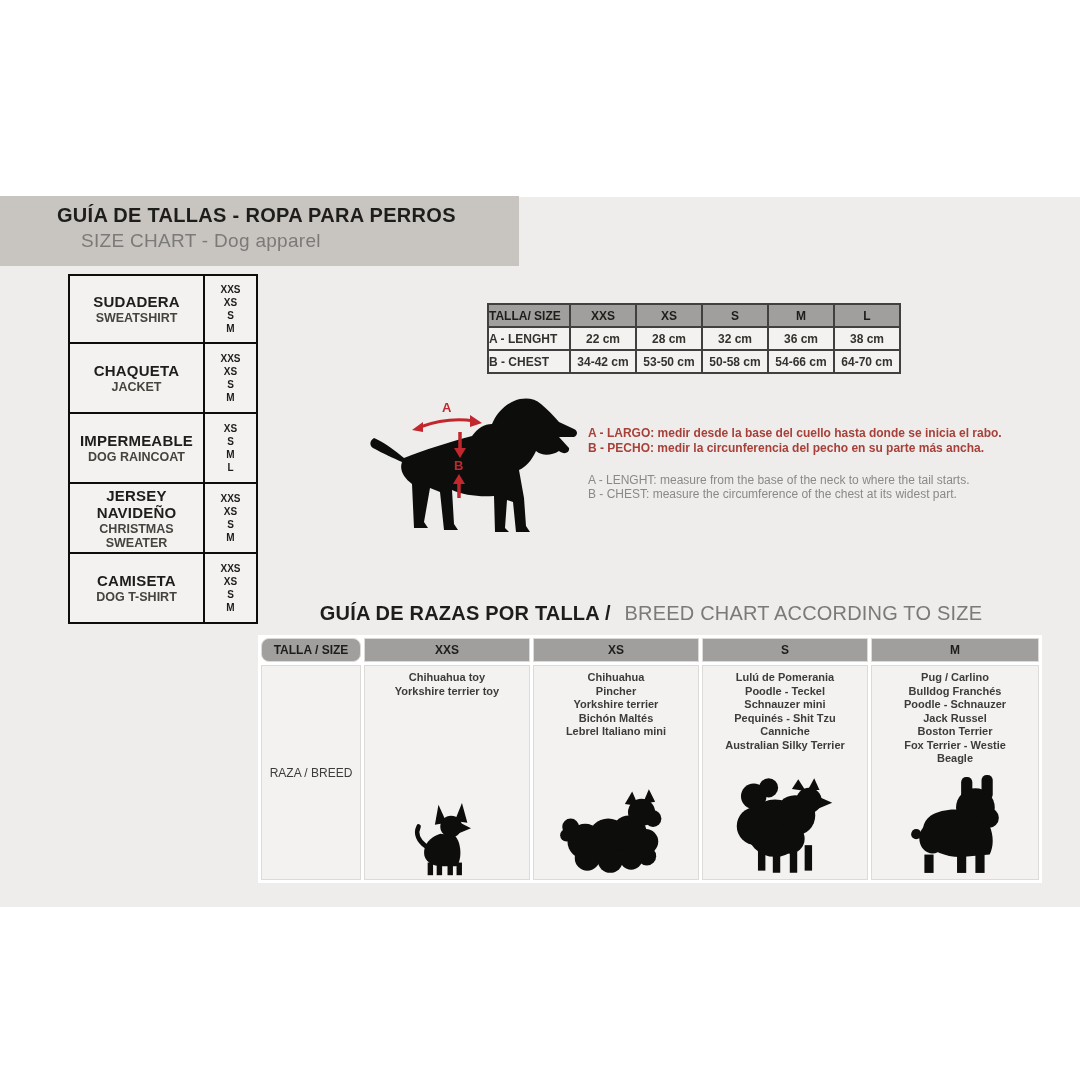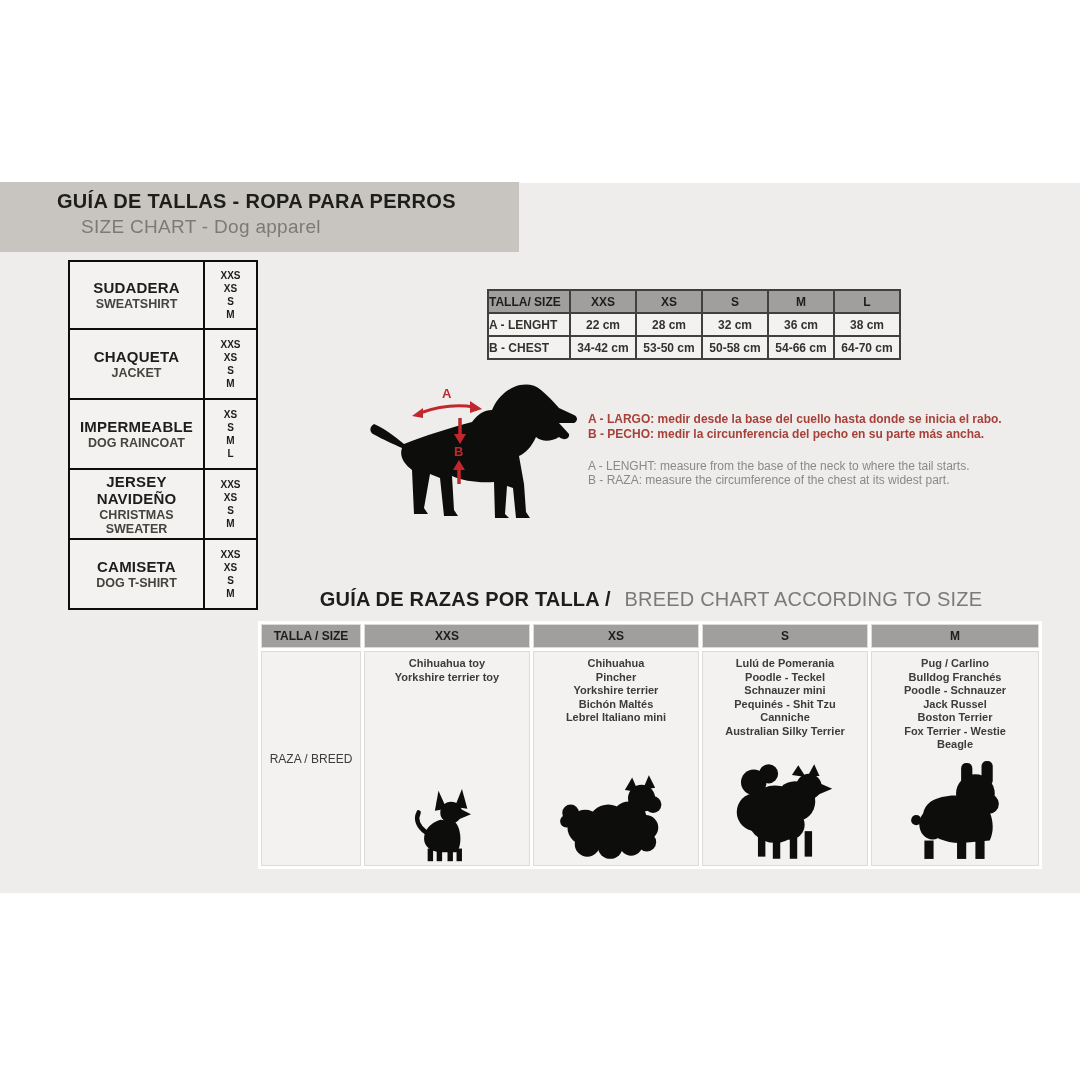--- a/index.html
+++ b/index.html
@@ -3,21 +3,21 @@
 <meta charset="utf-8">
 <style>
   html,body{margin:0;padding:0;}
   #page{
     position:relative;width:1080px;height:1080px;background:#ffffff;overflow:hidden;
     font-family:"Liberation Sans", sans-serif;
     --canvas:#eeedeb; --titlebar:#c8c5c0; --header-gray:#a19f9d; --dark:#1d1d1b;
     --gray:#7b7a78; --accent-red:#a8403a; --arrow-red:#c1272d; --breed-text:#3d3c3a;
     --sil:#0d0d0c; --cell:#f3f2f0;
   }
-  .canvas{position:absolute;left:0;top:183px;width:1080px;height:710px;background:var(--canvas);}
+  .canvas{position:absolute;left:0;top:197px;width:1080px;height:710px;background:var(--canvas);}
   
   .titlebar{position:absolute;left:0;top:-1px;width:519px;height:70px;background:var(--titlebar);
     box-sizing:border-box;padding:8px 0 0 57px;}
   .t1{font-size:20px;font-weight:bold;color:var(--dark);letter-spacing:.3px;}
   .t2{font-size:19px;color:var(--gray);margin-top:3px;letter-spacing:.3px;margin-left:24px;}
   
   .product-table{position:absolute;left:68px;top:77px;width:190px;}
   .prow{display:grid;grid-template-columns:135px 1fr;height:70px;border:2px solid var(--sil);box-sizing:border-box;background:var(--cell);}
   .prow + .prow{border-top:0;}
   .pcell{display:flex;flex-direction:column;justify-content:center;align-items:center;}
@@ -42,21 +42,21 @@
   .notes-en{top:276px;}
   .notes-en div{font-size:12px;color:#8a8987;line-height:14px;}
   
   .breed-heading{position:absolute;left:258px;top:405px;width:786px;text-align:center;font-size:20px;letter-spacing:.2px;}
   .bh-es{font-weight:bold;color:var(--dark);}
   .bh-en{font-weight:normal;color:var(--gray);margin-left:8px;}
   
   table.breed-table{position:absolute;left:258px;top:438px;border-collapse:separate;border-spacing:3px;background:#ffffff;}
   table.breed-table td,table.breed-table th{box-sizing:border-box;padding:0;border:1px solid #dddbd8;}
   .bt-h{background:var(--header-gray);color:var(--dark);font-weight:bold;font-size:12px;text-align:center;height:24px;}
-  .bt-corner{width:100px;}
+  .bt-corner{width:100px;border-radius:8px;}
   .bt-col{width:166px;}
   .bt-col-last{width:168px;}
   .bt-rowlabel{background:var(--cell);color:var(--breed-text);font-size:12px;text-align:center;vertical-align:middle;height:215px;}
   .bt-cell{background:var(--cell);vertical-align:top;position:relative;height:215px;}
   .breeds{padding-top:5px;}
   .breeds div{font-size:11px;font-weight:bold;line-height:13.5px;color:var(--breed-text);text-align:center;}
   .dogwrap{position:absolute;left:0;right:0;bottom:2px;text-align:center;line-height:0;}
 </style>
 </head>
 <body>
@@ -190,21 +190,21 @@
         <text x="88" y="72" font-size="13" font-weight="bold" fill="var(--arrow-red)">B</text>
       </svg>
     </div>
 
     <div class="notes notes-es">
         <div>A - LARGO: medir desde la base del cuello hasta donde se inicia el rabo.</div>
         <div>B - PECHO: medir la circunferencia del pecho en su parte más ancha.</div>
       </div>
     <div class="notes notes-en">
         <div>A - LENGHT: measure from the base of the neck to where the tail starts.</div>
-        <div>B - RAZA: measure the circumference of the chest at its widest part.</div>
+        <div>B - CHEST: measure the circumference of the chest at its widest part.</div>
       </div>
 
     <div class="breed-heading">
       <span class="bh-es">GUÍA DE RAZAS POR TALLA / </span><span class="bh-en">BREED CHART ACCORDING TO SIZE</span>
     </div>
 
     <table class="breed-table">
         <tbody>
           <tr>
      <th class="bt-h bt-corner">TALLA / SIZE</th>

